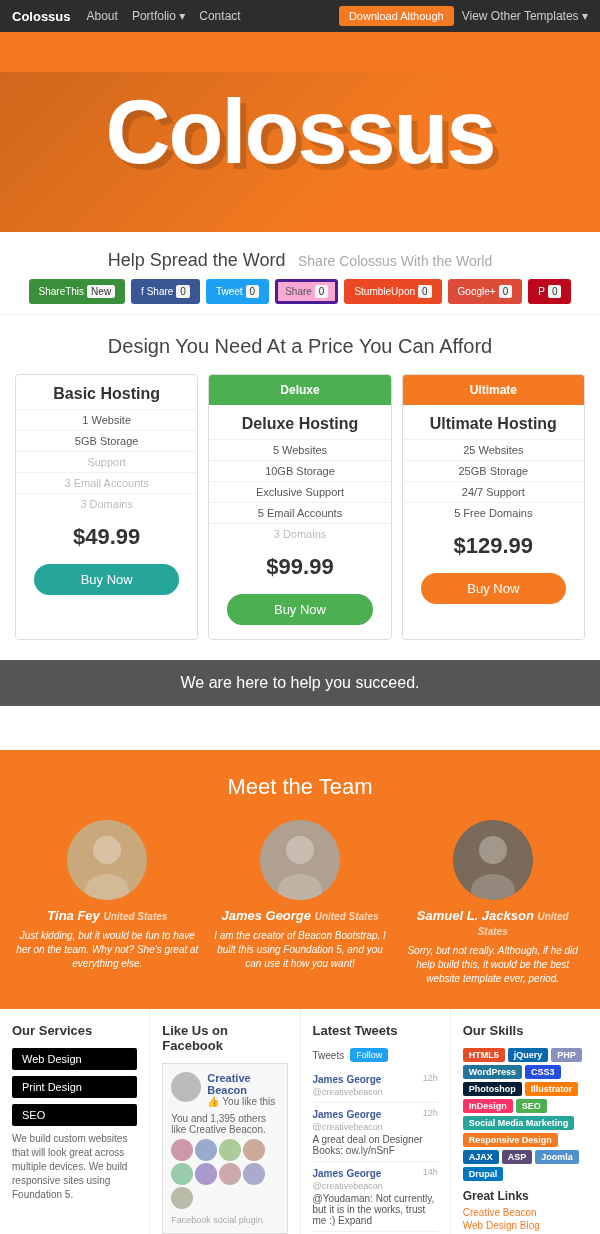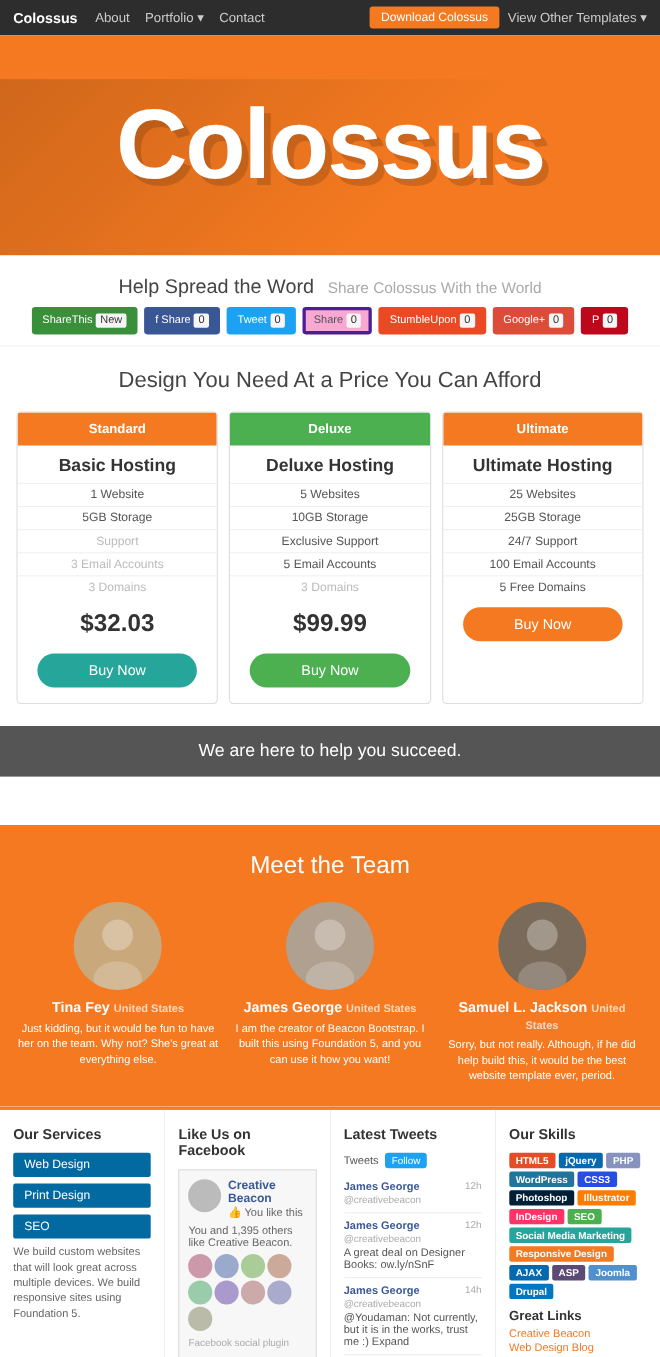--- a/index.html
+++ b/index.html
@@ -128,21 +128,21 @@
       background: #555;
       color: #fff;
       text-align: center;
       padding: 14px;
       font-size: 16px;
     }
 
     
     .team-section { background: #f47920; padding: 24px 16px 20px; margin-top: 44px; }
     .team-heading { text-align: center; font-size: 22px; color: #fff; margin-bottom: 20px; font-weight: normal; }
-    .team-members { display: flex; justify-content: space-around; gap: 10px; }
+    .team-members { display: flex; justify-content: space-around; gap: 10px; font-style: italic; }
     .team-member { text-align: center; flex: 1; }
     .avatar {
       width: 80px; height: 80px;
       border-radius: 50%;
       background: #bbb;
       margin: 0 auto 8px;
       overflow: hidden;
       display: flex; align-items: center; justify-content: center;
     }
     
@@ -150,21 +150,21 @@
     .member-country { font-size: 10px; color: rgba(255,255,255,0.7); }
     .member-bio { font-size: 10px; color: #fff; margin-top: 6px; line-height: 1.4; }
 
     
     .bottom-section { display: flex; gap: 0; background: #fff; border-top: 3px solid #f47920; }
     .bottom-col { flex: 1; padding: 14px 12px; border-right: 1px solid #eee; font-size: 11px; color: #555; }
     .bottom-col:last-child { border-right: none; }
     .bottom-col-title { font-size: 13px; color: #333; font-weight: bold; margin-bottom: 10px; }
     .service-item {
       display: block;
-      background: #0369a1;
+      background: #000000;
       color: #fff;
       padding: 5px 10px;
       margin-bottom: 6px;
       font-size: 11px;
       border-radius: 2px;
       cursor: pointer;
     }
     .service-text { font-size: 10px; color: #666; margin-bottom: 20px; line-height: 1.4; }
 
     
@@ -217,21 +217,21 @@
   <span class="nav-logo">Colossus</span>
   <div class="nav-links">
     <a class="nav-link">About</a>
     <a class="nav-link">
       <span>Portfolio</span>
       <span>▾</span>
     </a>
     <a class="nav-link">Contact</a>
   </div>
   <div class="nav-right">
-    <button class="nav-download-btn">Download Colossus</button>
+    <button class="nav-download-btn">Download Although</button>
     <span class="nav-templates">
       <span>View Other Templates</span>
       <span>▾</span>
     </span>
   </div>
 </nav>
 
 <div class="hero">
   <div class="hero-shadow"></div>
   <h1 class="hero-title">Colossus</h1>
@@ -269,49 +269,48 @@
       <span>P</span>
       <span class="sb-count">0</span>
     </button>
   </div>
 </div>
 
 <div class="pricing-section">
   <h2 class="pricing-headline">Design You Need At a Price You Can Afford</h2>
   <div class="pricing-cards" id="pricing-cards">
       <div class="pricing-card">
-    <div class="card-header card-header-standard">Standard</div>
     <div class="card-plan-name">Basic Hosting</div>
     <div class="card-feature">1 Website</div>
         <div class="card-feature">5GB Storage</div>
         <div class="card-feature muted">Support</div>
         <div class="card-feature muted">3 Email Accounts</div>
         <div class="card-feature muted">3 Domains</div>
-    <div class="card-price">$32.03</div>
+    <div class="card-price">$49.99</div>
     <button class="card-btn btn-teal">Buy Now</button>
   </div>
       <div class="pricing-card">
     <div class="card-header card-header-deluxe">Deluxe</div>
     <div class="card-plan-name">Deluxe Hosting</div>
     <div class="card-feature">5 Websites</div>
         <div class="card-feature">10GB Storage</div>
         <div class="card-feature">Exclusive Support</div>
         <div class="card-feature">5 Email Accounts</div>
         <div class="card-feature muted">3 Domains</div>
     <div class="card-price">$99.99</div>
     <button class="card-btn btn-green">Buy Now</button>
   </div>
       <div class="pricing-card">
     <div class="card-header card-header-ultimate">Ultimate</div>
     <div class="card-plan-name">Ultimate Hosting</div>
     <div class="card-feature">25 Websites</div>
         <div class="card-feature">25GB Storage</div>
         <div class="card-feature">24/7 Support</div>
-        <div class="card-feature">100 Email Accounts</div>
         <div class="card-feature">5 Free Domains</div>
+    <div class="card-price">$129.99</div>
     <button class="card-btn btn-orange">Buy Now</button>
   </div>
     </div>
 </div>
 
 <div class="help-banner">We are here to help you succeed.</div>
 
 <div class="team-section">
   <h2 class="team-heading">Meet the Team</h2>
   <div class="team-members" id="team-members">

